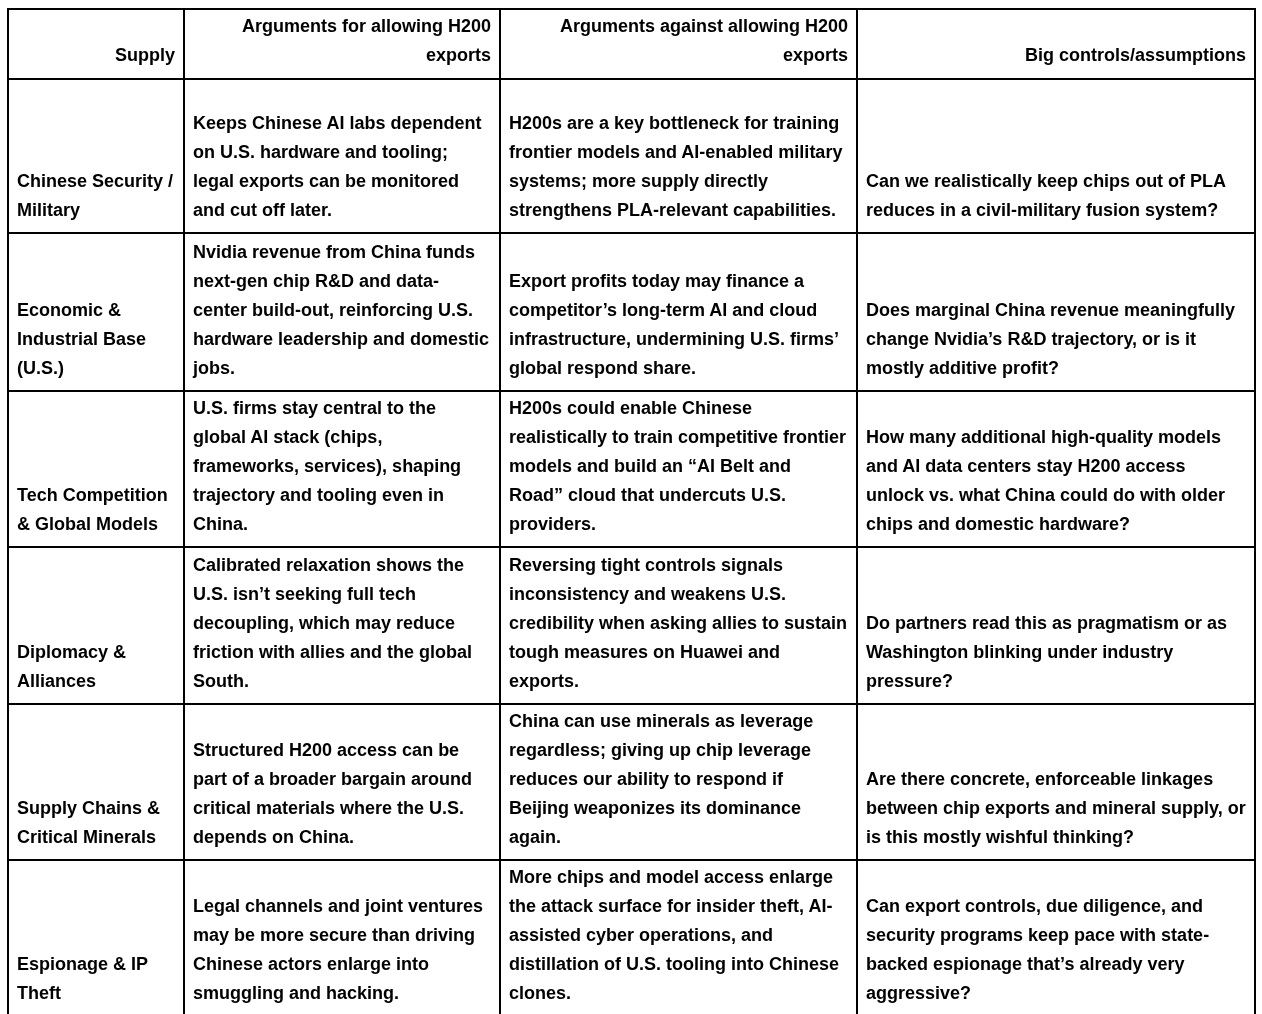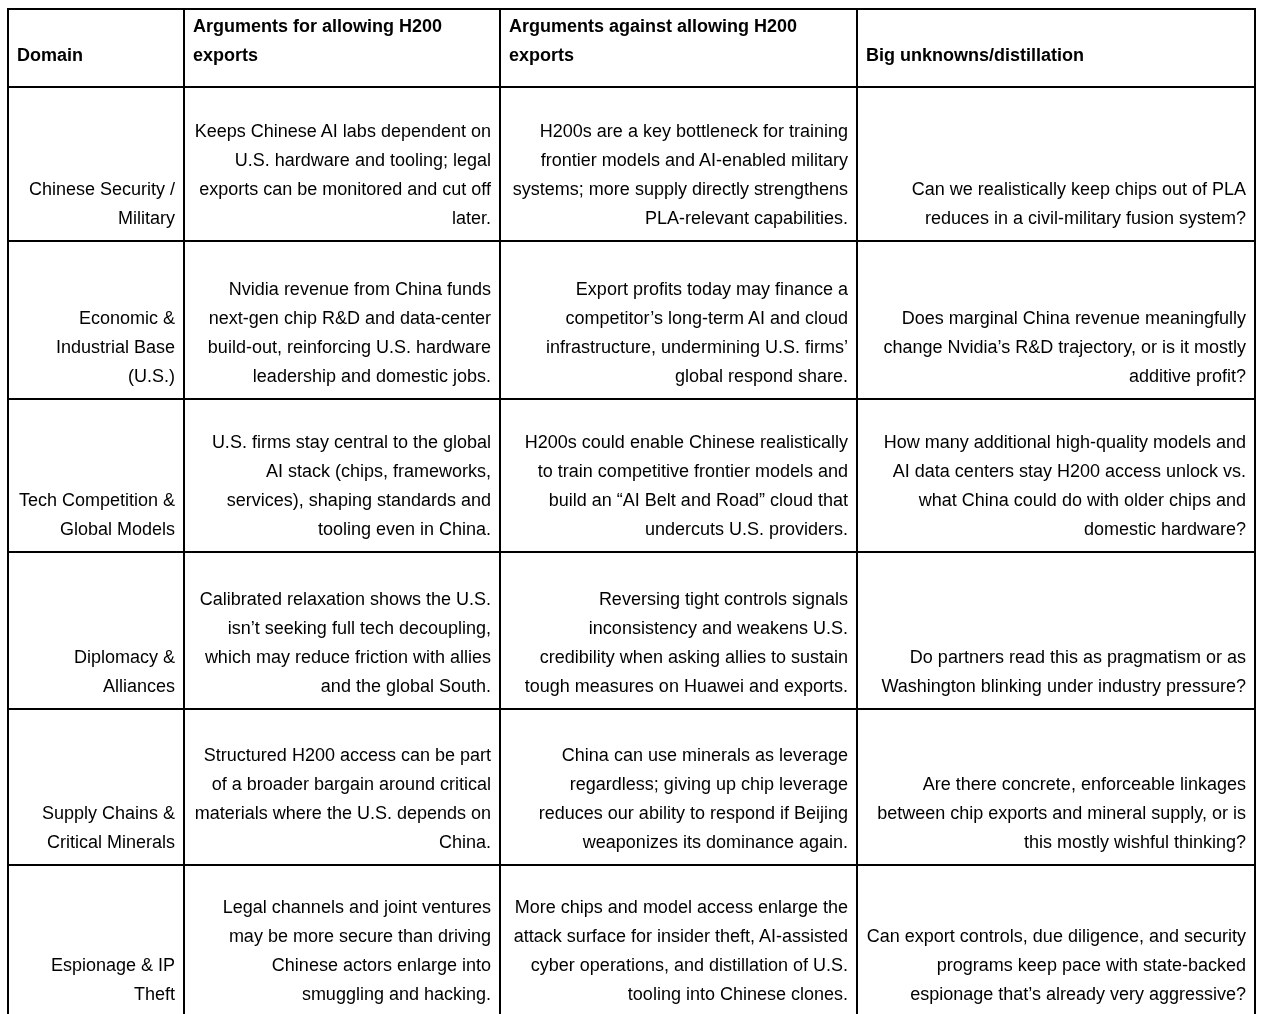--- a/index.html
+++ b/index.html
@@ -26,27 +26,27 @@
   }
   table.matrix td, table.matrix th {
     border: 2px solid #000000;
     vertical-align: bottom;
     padding: 2px 8px 7px 8px;
     font-size: 18px;
     line-height: 29px;
     word-wrap: break-word;
     background: #ffffff;
     color: #000000;
-    text-align: right;
-    font-weight: normal;
+    text-align: left;
+    font-weight: bold;
   }
   table.matrix th {
     font-weight: bold;
-    text-align: left;
-    padding-bottom: 16px;
+    text-align: right;
+    padding-bottom: 8px;
   }
   td.domain-cell {
     font-weight: bold;
   }
   col.c-domain  { width: 176px; }
   col.c-for     { width: 316px; }
   col.c-against { width: 357px; }
   col.c-unknowns{ width: 398px; }
   tr.header-row   { height: 70px; }
   tr.row-0 { height: 154px; }
@@ -62,42 +62,42 @@
 <div class="page">
   <table class="matrix">
     <colgroup>
       <col class="c-domain">
       <col class="c-for">
       <col class="c-against">
       <col class="c-unknowns">
     </colgroup>
     <thead>
       <tr class="header-row">
-        <th>Domain</th>
+        <th>Supply</th>
         <th>Arguments for allowing H200 exports</th>
         <th>Arguments against allowing H200 exports</th>
-        <th>Big unknowns/distillation</th>
+        <th>Big controls/assumptions</th>
       </tr>
     </thead>
     <tbody>
       <tr class="row-0">
         <td class="domain-cell">Chinese Security / Military</td>
         <td>Keeps Chinese AI labs dependent on U.S. hardware and tooling; legal exports can be monitored and cut off later.</td>
         <td>H200s are a key bottleneck for training frontier models and AI-enabled military systems; more supply directly strengthens PLA-relevant capabilities.</td>
         <td>Can we realistically keep chips out of PLA reduces in a civil-military fusion system?</td>
       </tr>
       <tr class="row-1">
         <td class="domain-cell">Economic &amp; Industrial Base (U.S.)</td>
         <td>Nvidia revenue from China funds next-gen chip R&amp;D and data-center build-out, reinforcing U.S. hardware leadership and domestic jobs.</td>
         <td>Export profits today may finance a competitor’s long-term AI and cloud infrastructure, undermining U.S. firms’ global respond share.</td>
         <td>Does marginal China revenue meaningfully change Nvidia’s R&amp;D trajectory, or is it mostly additive profit?</td>
       </tr>
       <tr class="row-2">
         <td class="domain-cell">Tech Competition &amp; Global Models</td>
-        <td>U.S. firms stay central to the global AI stack (chips, frameworks, services), shaping standards and tooling even in China.</td>
+        <td>U.S. firms stay central to the global AI stack (chips, frameworks, services), shaping trajectory and tooling even in China.</td>
         <td>H200s could enable Chinese realistically to train competitive frontier models and build an “AI Belt and Road” cloud that undercuts U.S. providers.</td>
         <td>How many additional high-quality models and AI data centers stay H200 access unlock vs. what China could do with older chips and domestic hardware?</td>
       </tr>
       <tr class="row-3">
         <td class="domain-cell">Diplomacy &amp; Alliances</td>
         <td>Calibrated relaxation shows the U.S. isn’t seeking full tech decoupling, which may reduce friction with allies and the global South.</td>
         <td>Reversing tight controls signals inconsistency and weakens U.S. credibility when asking allies to sustain tough measures on Huawei and exports.</td>
         <td>Do partners read this as pragmatism or as Washington blinking under industry pressure?</td>
       </tr>
       <tr class="row-4">

